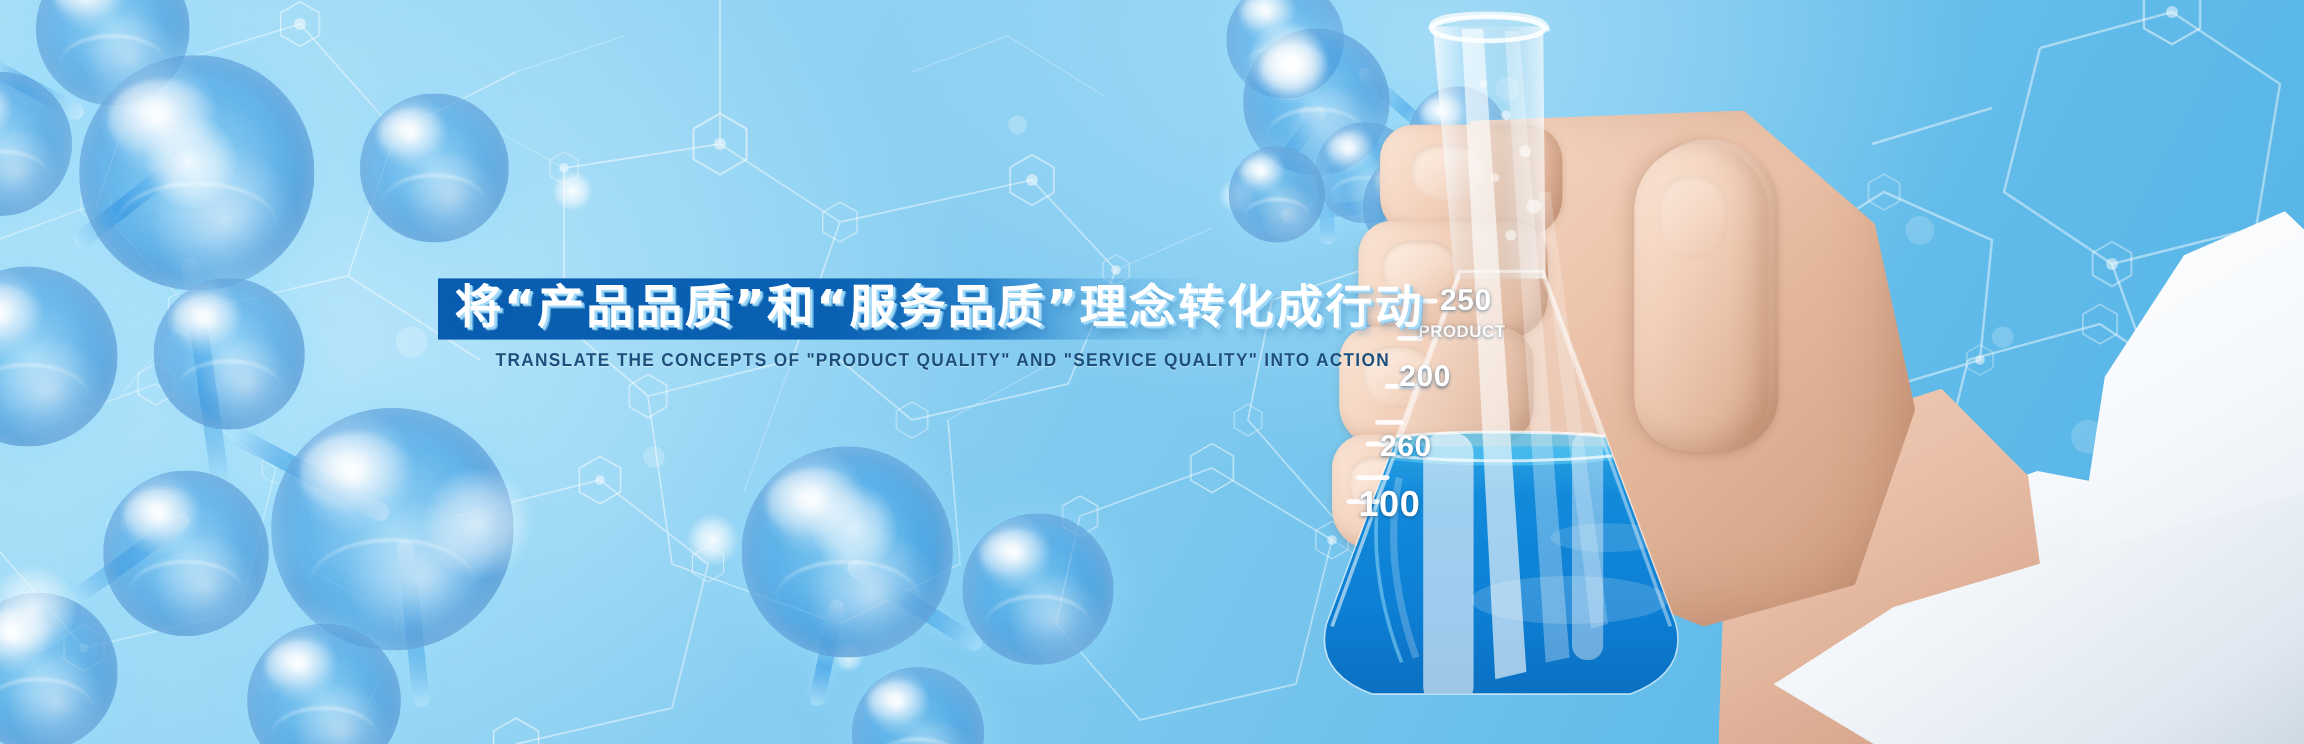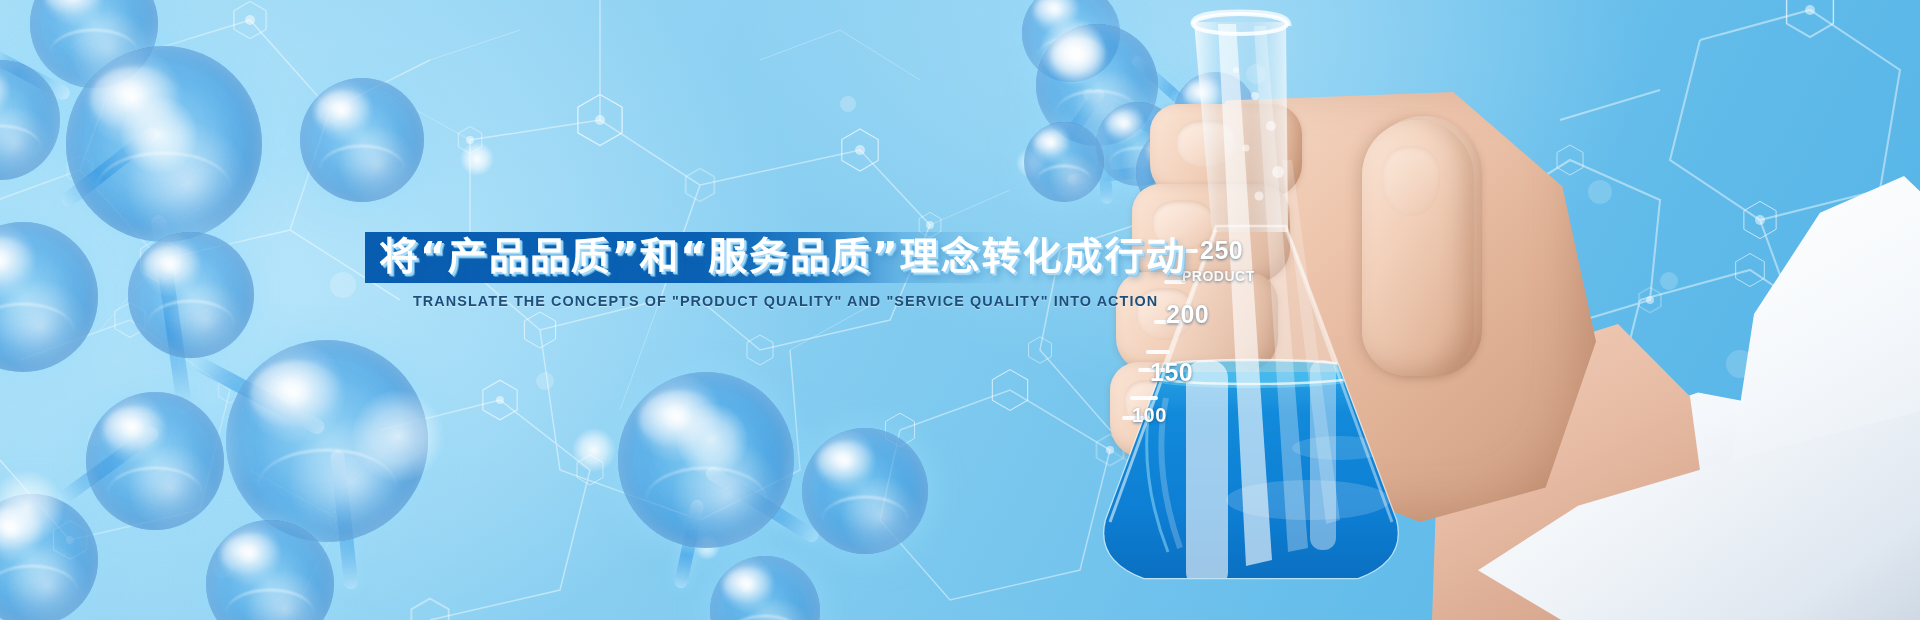--- a/index.html
+++ b/index.html
@@ -400,22 +400,22 @@
           <line x1="100" y1="370" x2="124" y2="370"></line>
           <line x1="92" y1="398" x2="116" y2="398"></line>
           <line x1="84" y1="418" x2="108" y2="418"></line>
         </g>
       </svg>
 
       
       <span class="grad-mark" style="left:160px;top:236px;font-size:25px;">250</span>
       <span class="grad-mark" style="left:142px;top:268px;font-size:14px;opacity:.88;">PRODUCT</span>
       <span class="grad-mark" style="left:126px;top:300px;font-size:25px;">200</span>
-      <span class="grad-mark" style="left:110px;top:358px;font-size:25px;">150</span>
-      <span class="grad-mark" style="left:92px;top:404px;font-size:20px;">100</span>
+      <span class="grad-mark" style="left:110px;top:358px;font-size:25px;">260</span>
+      <span class="grad-mark" style="left:92px;top:404px;font-size:30px;">100</span>
     </div>
 
     <i class="finger" style="left:322px;top:120px;width:112px;height:256px;border-radius:56px 58px 46px 46px;
               box-shadow:inset -10px -6px 22px rgba(150,95,65,.30), -4px 0 14px rgba(110,70,50,.20);"></i>
     <i class="nail" style="left:342px;top:146px;width:58px;height:70px;opacity:.55;"></i>
 
     <i class="coat" style="left:388px;top:400px;width:500px;height:230px;
               clip-path:polygon(30% 100%, 10% 74%, 30% 46%, 58% 28%, 82% 14%, 100% 4%, 100% 100%);
               background:linear-gradient(145deg,#fdfefe 0%,#f1f5f9 44%,#dfe7f0 80%,#ccd7e3 100%);"></i>
   </div>

